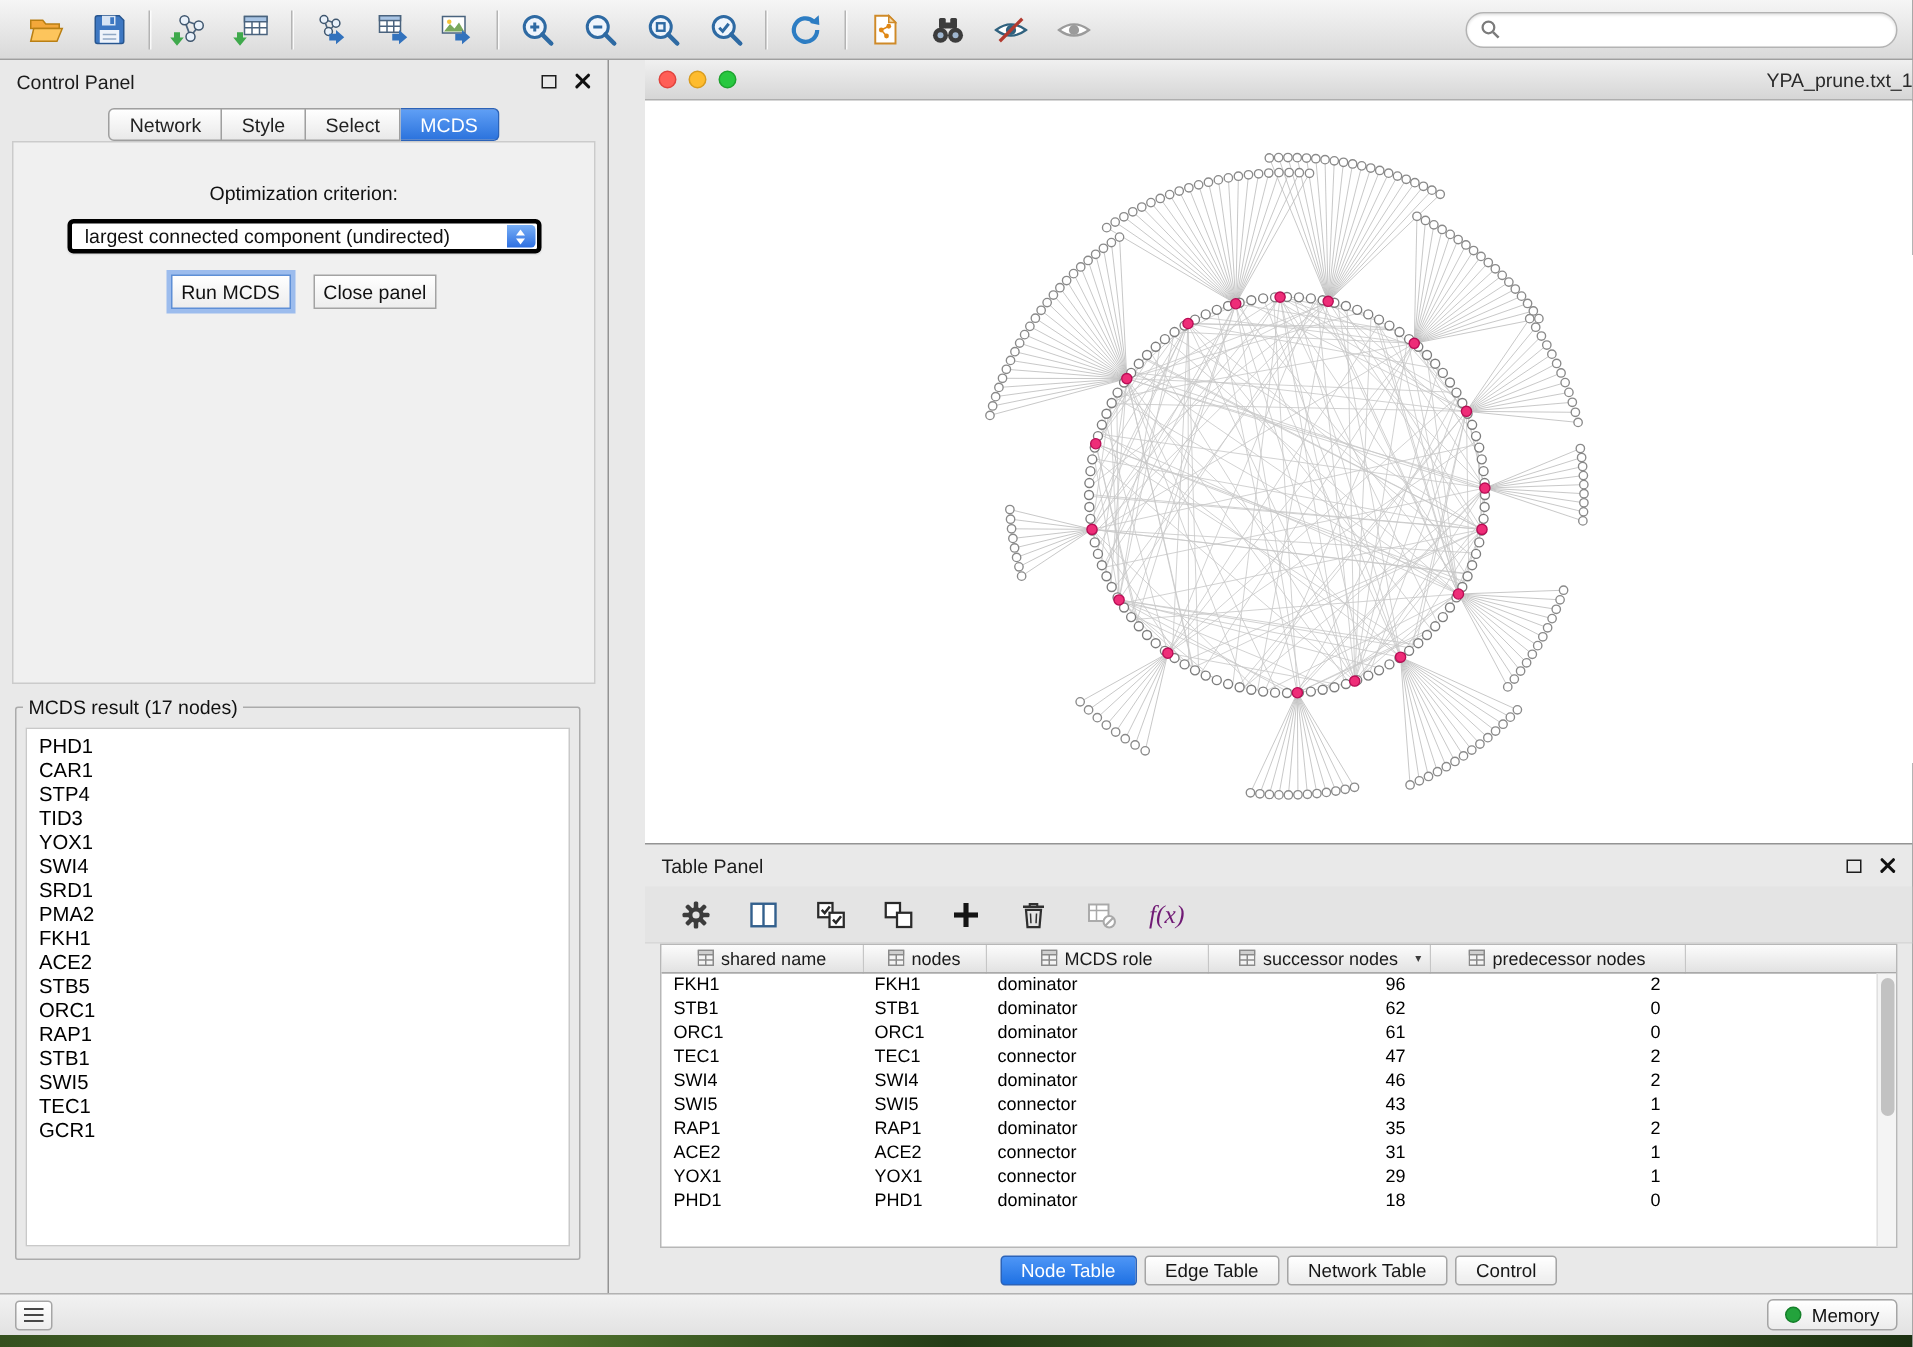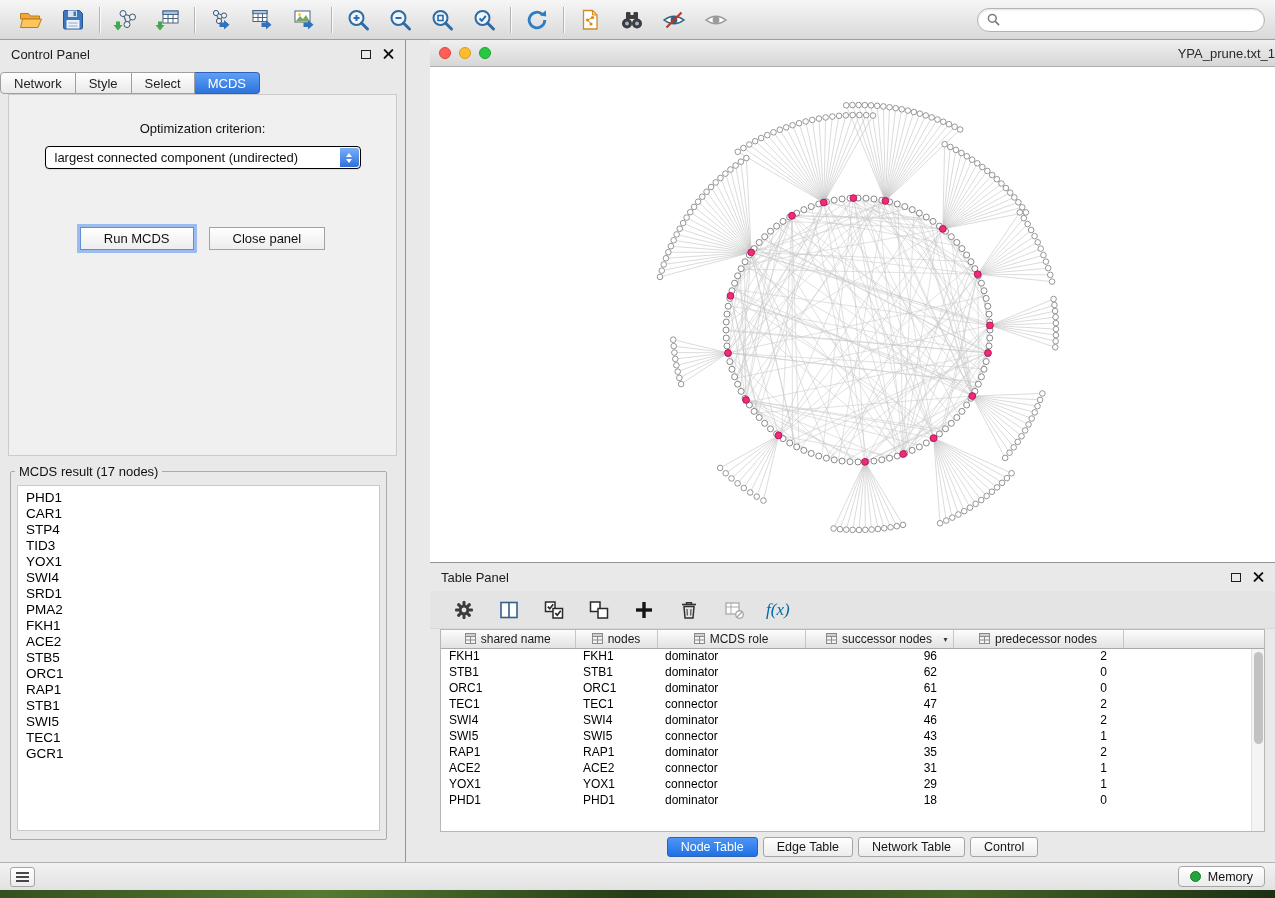--- a/index.html
+++ b/index.html
@@ -22,34 +22,34 @@
   
   .control-panel{width:406px;flex:none;background:#e9e9e9;border-right:1px solid #939393;position:relative;}
   .panel-header{height:28px;display:flex;align-items:center;padding:0 11px;font-size:13px;color:#1c1c1c;}
   .win-btns{margin-left:auto;display:flex;align-items:center;gap:12px;}
   .float-icon{width:10px;height:9px;border:1.5px solid #1d1d1d;display:inline-block;cursor:pointer;}
   .close-x{width:11px;height:11px;position:relative;display:inline-block;cursor:pointer;}
   .close-x::before,.close-x::after{content:"";position:absolute;left:-1px;top:4.5px;width:13px;height:2.2px;background:#101010;border-radius:1px;}
   .close-x::before{transform:rotate(45deg);}
   .close-x::after{transform:rotate(-45deg);}
 
-  .cp-tabs{position:absolute;top:32px;left:0;right:0;display:flex;z-index:2;}
+  .cp-tabs{position:absolute;top:32px;left:0;right:0;display:flex;justify-content:center;z-index:2;}
   .cp-tab{height:22px;padding:0 13px;font:13px "Liberation Sans",sans-serif;color:#222;background:linear-gradient(#ffffff,#e9e9e9);border:1px solid #9f9f9f;border-left:none;cursor:pointer;}
   .cp-tab:first-child{border-left:1px solid #9f9f9f;border-radius:4px 0 0 4px;}
   .cp-tab:last-child{border-radius:0 4px 4px 0;}
   .cp-tab.active{background:linear-gradient(#5f9ff5,#2c73dd);color:#fff;border-color:#2c63b8;}
 
   .cp-card{position:absolute;left:8px;right:8px;top:54px;height:362px;background:#f0f0f0;border:1px solid #cbcbcb;}
   .opt-label{margin-top:26px;text-align:center;font-size:13px;color:#111;}
-  .combo{width:316px;height:23px;margin:10px auto 0;background:#fff;border:1px solid #000000;border-radius:4px;position:relative;display:flex;align-items:center;padding:0 26px 0 9px;font-size:13px;color:#111;cursor:pointer;box-shadow:0 1px 1px rgba(0,0,0,.08);}
+  .combo{width:316px;height:23px;margin:10px auto 0;background:#fff;border:3px solid #000000;border-radius:4px;position:relative;display:flex;align-items:center;padding:0 26px 0 9px;font-size:13px;color:#111;cursor:pointer;box-shadow:0 1px 1px rgba(0,0,0,.08);}
   .combo-stepper{position:absolute;top:1px;right:1px;bottom:1px;width:19px;border-radius:0 3px 3px 0;background:linear-gradient(#79b0f7,#2e6fe0);display:flex;flex-direction:column;align-items:center;justify-content:center;gap:2px;}
   .arrow-up{width:0;height:0;border-left:3.5px solid transparent;border-right:3.5px solid transparent;border-bottom:4.5px solid #fff;}
   .arrow-down{width:0;height:0;border-left:3.5px solid transparent;border-right:3.5px solid transparent;border-top:4.5px solid #fff;}
   .btn-row{margin-top:14px;display:flex;justify-content:center;gap:15px;}
-  .mac-btn{height:23px;padding:0 23px;font:13px "Liberation Sans",sans-serif;color:#111;background:linear-gradient(#ffffff,#ededed);border:1px solid #a3a3a3;border-radius:0;cursor:pointer;margin-top:44px;}
+  .mac-btn{height:23px;padding:0 6px;font:13px "Liberation Sans",sans-serif;color:#111;background:linear-gradient(#ffffff,#ededed);border:1px solid #a3a3a3;border-radius:0;cursor:pointer;}
   .mac-btn.focused{box-shadow:0 0 0 3px rgba(110,160,235,.65);border-color:#5e8fd6;}
 
   .result-group{position:absolute;left:10px;right:18px;top:424px;bottom:22px;border:1px solid #ababab;border-radius:2px;}
   .result-group legend{font-size:13px;color:#111;padding:0 4px;margin-left:4px;}
   .result-list{position:absolute;left:6px;right:6px;top:6px;bottom:8px;background:#fff;border:1px solid #c9c9c9;font-size:13.5px;color:#000;padding:4px 8px;overflow:hidden;line-height:16px;}
 
   
   .right-area{flex:1;display:flex;flex-direction:column;min-width:0;}
   .network-window{height:522px;flex:none;position:relative;background:#fff;}
   .nw-titlebar{height:27px;background:linear-gradient(#f0f0f0,#d6d6d6);border-bottom:1px solid #aeaeae;display:flex;align-items:center;padding:0 9px;position:relative;}
@@ -59,21 +59,21 @@
   .tl.yellow{background:#febc2e;border:1px solid #d99c1e;}
   .tl.green{background:#28c840;border:1px solid #1ea32f;}
   .nw-title{position:absolute;left:0;right:0;text-align:right;font-size:13px;color:#2a2a2a;pointer-events:none;}
   .nw-canvas{position:absolute;top:28px;left:0;right:0;bottom:0;overflow:hidden;background:#fff;}
 
   
   .table-panel{flex:1;background:#e9e9e9;border-top:1px solid #949494;display:flex;flex-direction:column;min-height:0;}
   .tp-toolbar{height:38px;flex:none;display:flex;align-items:center;gap:19px;padding:0 21px;background:#e4e4e4;border-bottom:1px solid #d8d8d8;}
   .tt-btn{border:none;background:transparent;width:26px;height:26px;display:flex;align-items:center;justify-content:center;cursor:pointer;padding:0;}
   .tt-btn svg{width:22px;height:22px;}
-  .fx-label{font:italic 17px "Liberation Serif",serif;color:#0369a1;cursor:pointer;}
+  .fx-label{font:italic 17px "Liberation Serif",serif;color:#701a75;cursor:pointer;}
   .tp-table-wrap{flex:1;margin:0 10px;background:#fff;border:1px solid #b7b7b7;position:relative;overflow:hidden;}
   table{width:100%;border-collapse:collapse;table-layout:fixed;}
   thead th{height:18px;background:linear-gradient(#fcfcfc,#e2e2e2);border-right:1px solid #c6c6c6;border-bottom:1px solid #a9a9a9;font:12px "Liberation Sans",sans-serif;font-weight:normal;color:#1a1a1a;position:relative;cursor:pointer;}
   thead th.filler{border-right:none;cursor:default;}
   .th-inner{display:flex;align-items:center;justify-content:center;gap:5px;}
   tbody td{height:16px;padding:0 8px;font:12px "Liberation Sans",sans-serif;color:#000;white-space:nowrap;overflow:hidden;}
   tbody td.num{text-align:right;padding-right:16px;}
   .sort-caret{position:absolute;right:5px;top:50%;transform:translateY(-50%);font-size:8px;color:#3c3c3c;}
   .tp-scroll{position:absolute;top:19px;right:0;bottom:0;width:13px;background:#f4f4f4;border-left:1px solid #e0e0e0;}
   .tp-thumb{position:absolute;top:3px;left:1.5px;width:9px;height:92px;border-radius:5px;background:#c2c2c2;cursor:pointer;}

